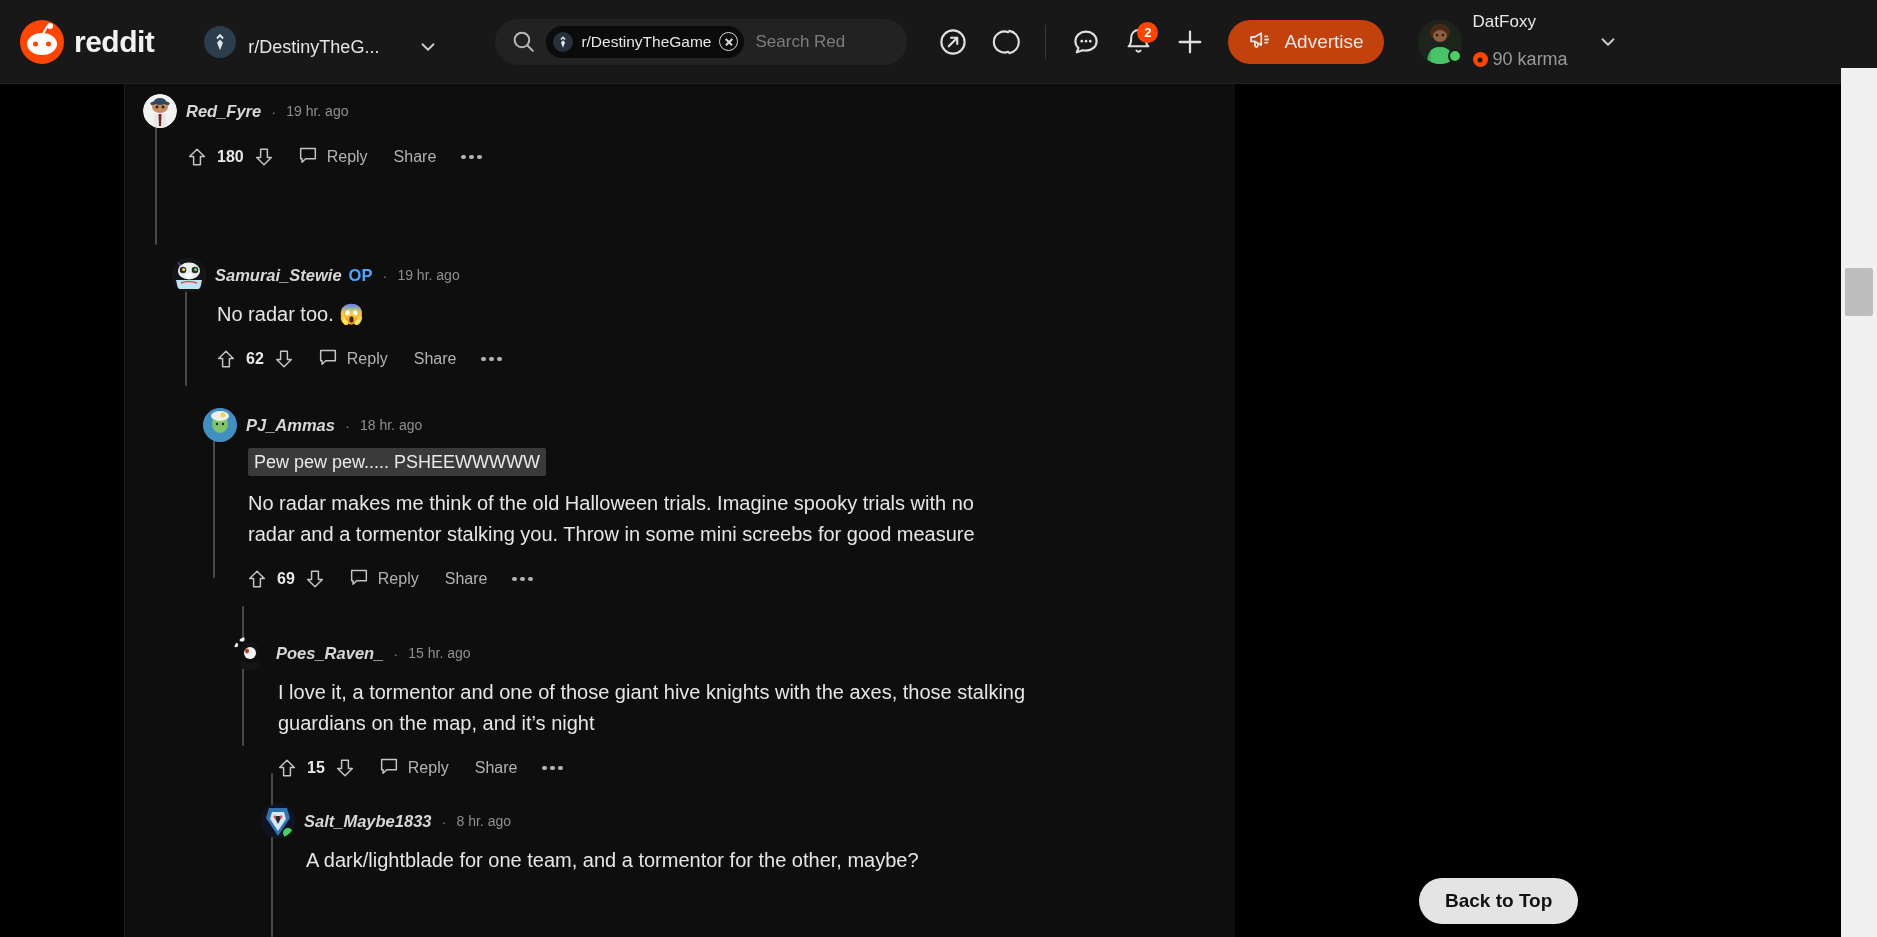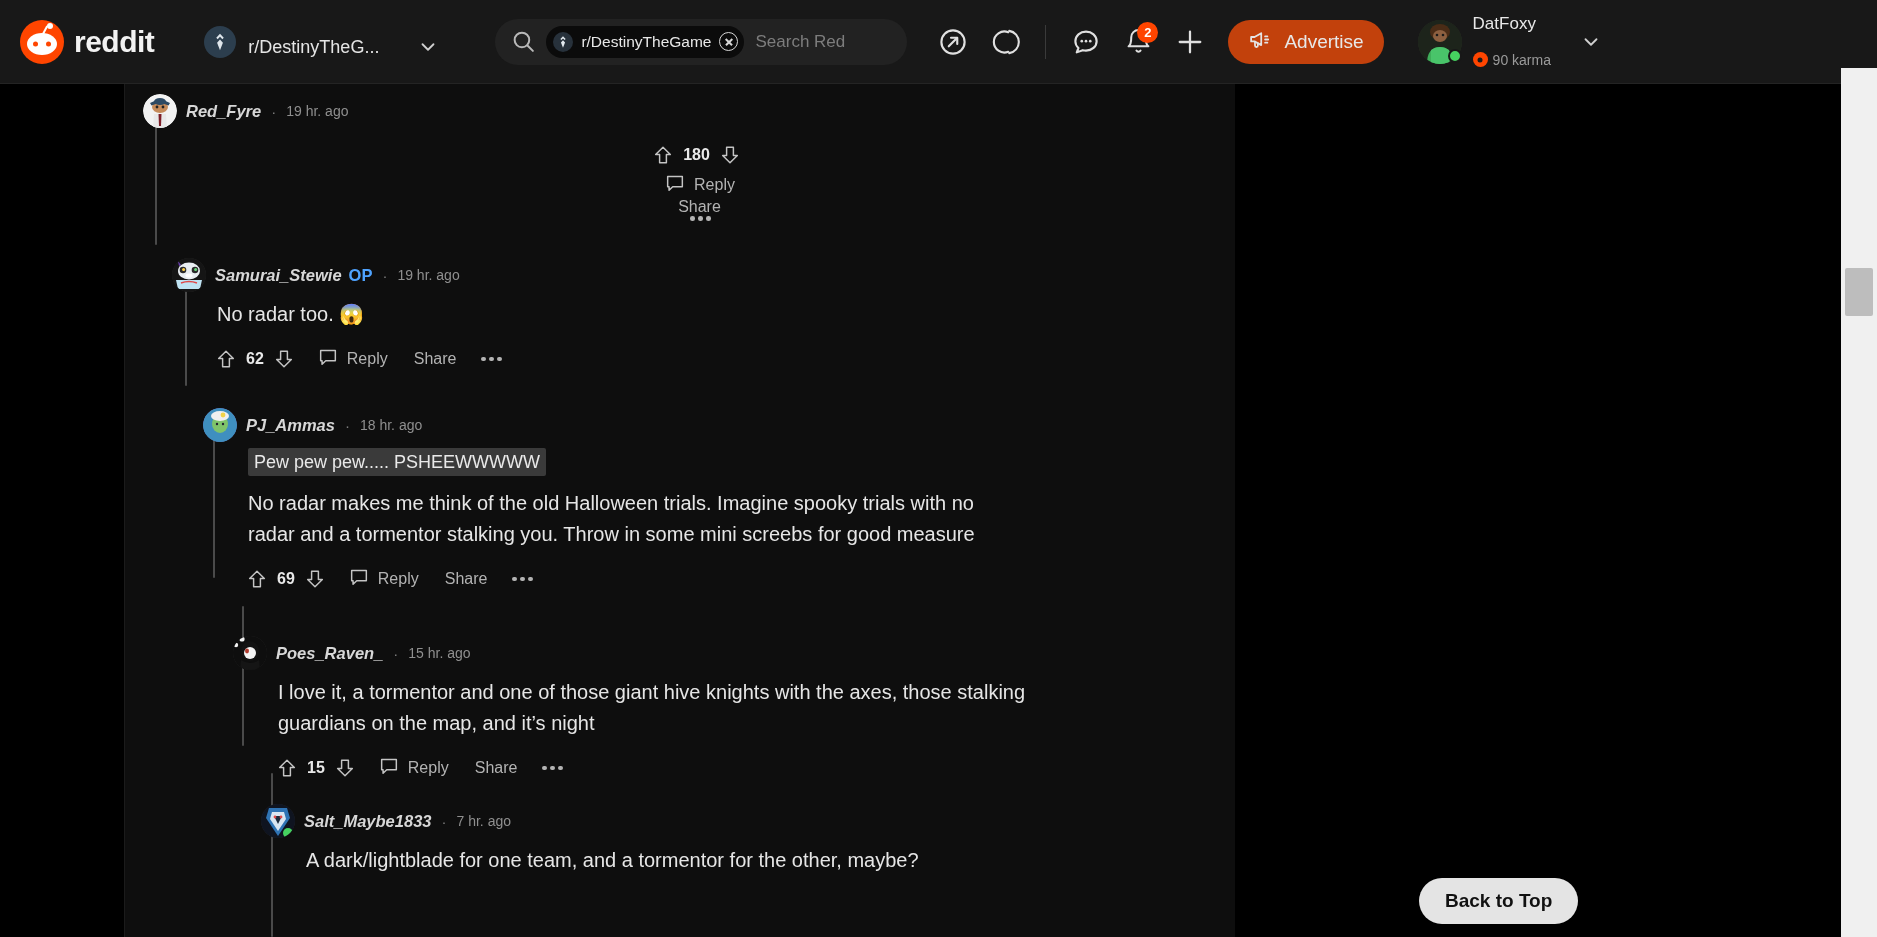--- a/index.html
+++ b/index.html
@@ -155,21 +155,21 @@
   .user-karma-row { display: flex; align-items: center; gap: 5px; }
   .karma-ico {
     width: 15px; height: 15px; border-radius: 50%;
     background: #ff4500; position: relative; flex: none;
   }
   .karma-ico::after {
     content:''; position:absolute; left:50%; top:50%;
     transform: translate(-50%,-50%);
     width:5px; height:5px; border-radius:50%; background:#1a1a1a;
   }
-  .user-karma { font-size: 14px; color: #9a9a9a; }
+  .user-karma { font-size: 18px; color: #9a9a9a; }
   .user-chev { margin-left: 18px; display:flex; }
 
   
   #body-area {
     position: absolute; top: 68px; left: 0;
     width: 1841px; height: 869px;
     background: #000000;
   }
   #left-rail {
     position: absolute; left: 0; top: 0;
@@ -438,21 +438,21 @@
               <circle cx="14" cy="13" r="1.4" fill="#222"></circle>
                 <circle cx="20" cy="13" r="1.4" fill="#222"></circle>
               <path d="M11 20 h12 l1 14 h-14z" fill="#e8e8e8"></path>
               <path d="M15.5 20 h3 l-0.5 12 h-2z" fill="#7d1f28"></path>
             </svg>
           </div>
           <span class="c-user">Red_Fyre</span>
           <span class="c-dot">·</span>
           <span class="c-time">19 hr. ago</span>
         </div>
-        <div class="c-actions" style="padding-left:37px;flex-direction:column;">
+        <div class="c-actions" style="padding-left:37px;">
           <div class="vote-grp">
             <span class="vote-btn">
               <svg width="22" height="22" viewBox="0 0 24 24" fill="none" stroke="#c4c4c4" stroke-width="1.6" stroke-linejoin="round">
                   <path d="M12 3.5 L20 11.5 h-4.3 V20.5 h-7.4 V11.5 H4 Z"></path>
                 </svg>
             </span>
             <span class="vote-count">180</span>
             <span class="vote-btn">
               <svg width="22" height="22" viewBox="0 0 24 24" fill="none" stroke="#c4c4c4" stroke-width="1.6" stroke-linejoin="round">
                   <path d="M12 20.5 L4 12.5 h4.3 V3.5 h7.4 V12.5 H20 Z"></path>
@@ -646,21 +646,21 @@
               <path d="M8 4 h18 l3 10 -12 18 -12-18z" fill="#2f74b5"></path>
               <path d="M11 8 h12 l2 7 -8 12 -8-12z" fill="#d9e6f2"></path>
               <path d="M13 12 h8 l-4 8z" fill="#1c2a3a"></path>
               <circle cx="14" cy="13" r="1.4" fill="#e04a4a"></circle>
                 <circle cx="20" cy="13" r="1.4" fill="#e04a4a"></circle>
               <circle cx="27" cy="29" r="5" fill="#46d160"></circle>
             </svg>
           </div>
           <span class="c-user">Salt_Maybe1833</span>
           <span class="c-dot">·</span>
-          <span class="c-time">7 hr. ago</span>
+          <span class="c-time">8 hr. ago</span>
         </div>
         <div class="c-body" style="padding-left:45px; max-width:830px;">A dark/lightblade for one team, and a tormentor for the other, maybe?</div>
       </div>
 
     </div>
   </div>
 
   <button id="back-to-top">Back to Top</button>
 
   <div id="scrollbar-track">

